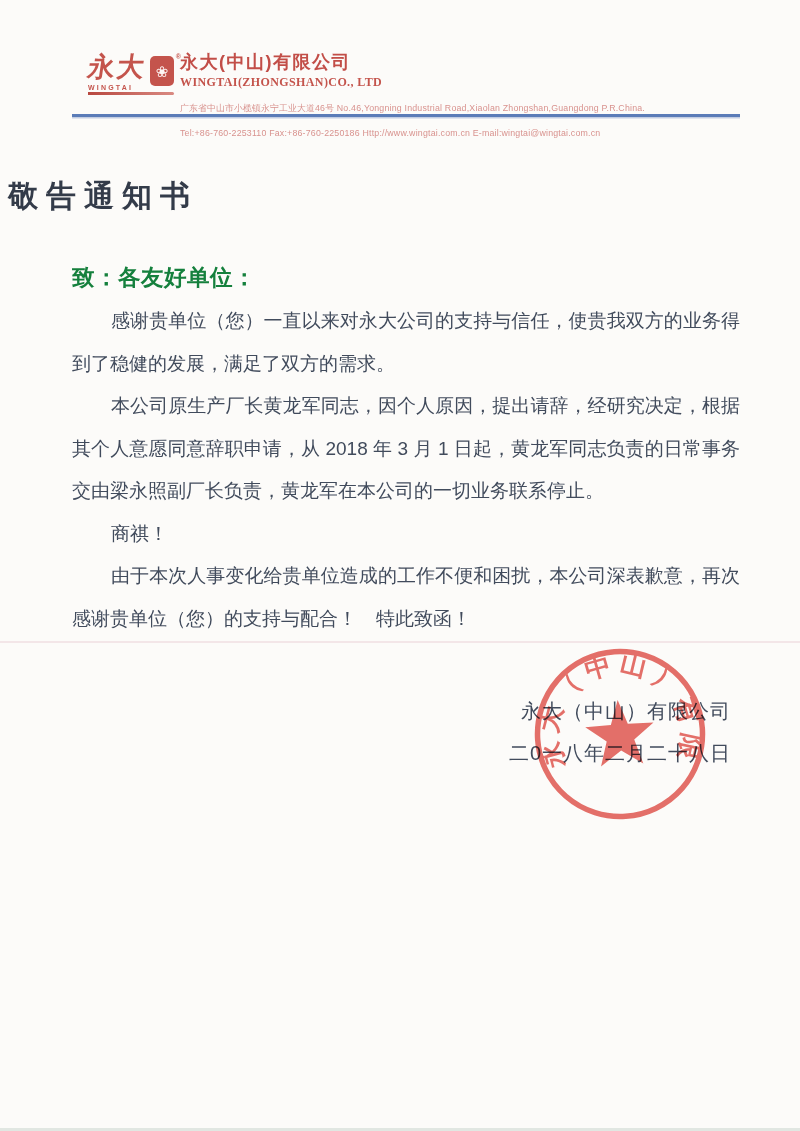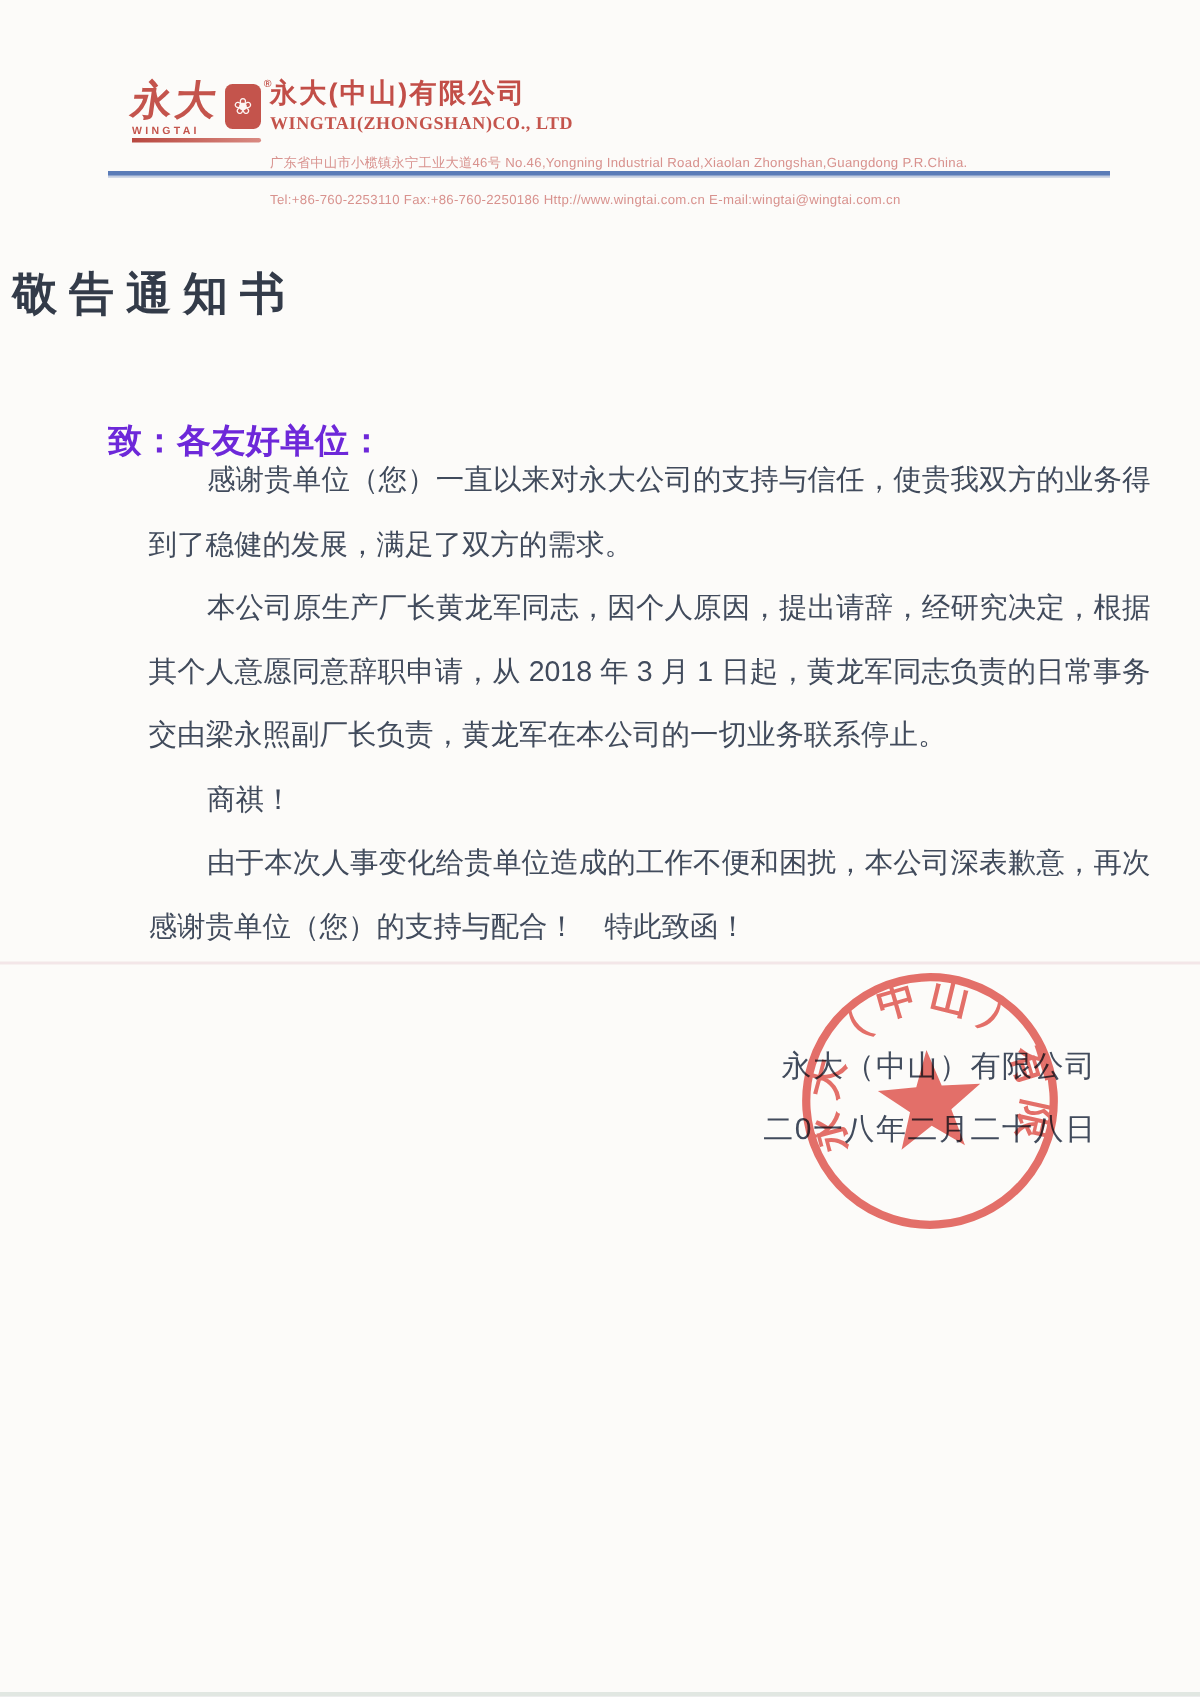--- a/index.html
+++ b/index.html
@@ -46,27 +46,27 @@
     position:absolute;left:72px;top:114px;width:668px;height:2.6px;
     background:#5b7cb8;box-shadow:0 1.5px 0 rgba(91,124,184,.35);
   }
   
   .title{
     position:absolute;left:0;top:176px;width:100%;margin:0;
     font-size:30px;font-weight:bold;color:#333b49;
     letter-spacing:8px;text-indent:8px;
   }
   .salutation{
-    position:absolute;left:72px;top:278px;
-    font-size:22.5px;font-weight:bold;color:#6d28d9;letter-spacing:.5px;
+    position:absolute;left:72px;top:262px;
+    font-size:22.5px;font-weight:bold;color:#15803d;letter-spacing:.5px;
   }
   .body-text{
     position:absolute;left:72px;top:300px;width:668px;
     font-size:19px;line-height:42.5px;color:#414b5c;
-    text-align:justify;letter-spacing:0;margin-left:27px;
+    text-align:justify;letter-spacing:0;
   }
   .body-text p{margin:0;text-indent:39px;}
   
   .signature{
     position:absolute;right:69px;top:690px;text-align:right;
     font-size:20px;color:#414b5c;line-height:42px;letter-spacing:1px;white-space:nowrap;
   }
   .seal{
     position:absolute;left:532px;top:646px;width:176px;height:176px;
     opacity:.84;mix-blend-mode:multiply;transform:rotate(-4deg);

